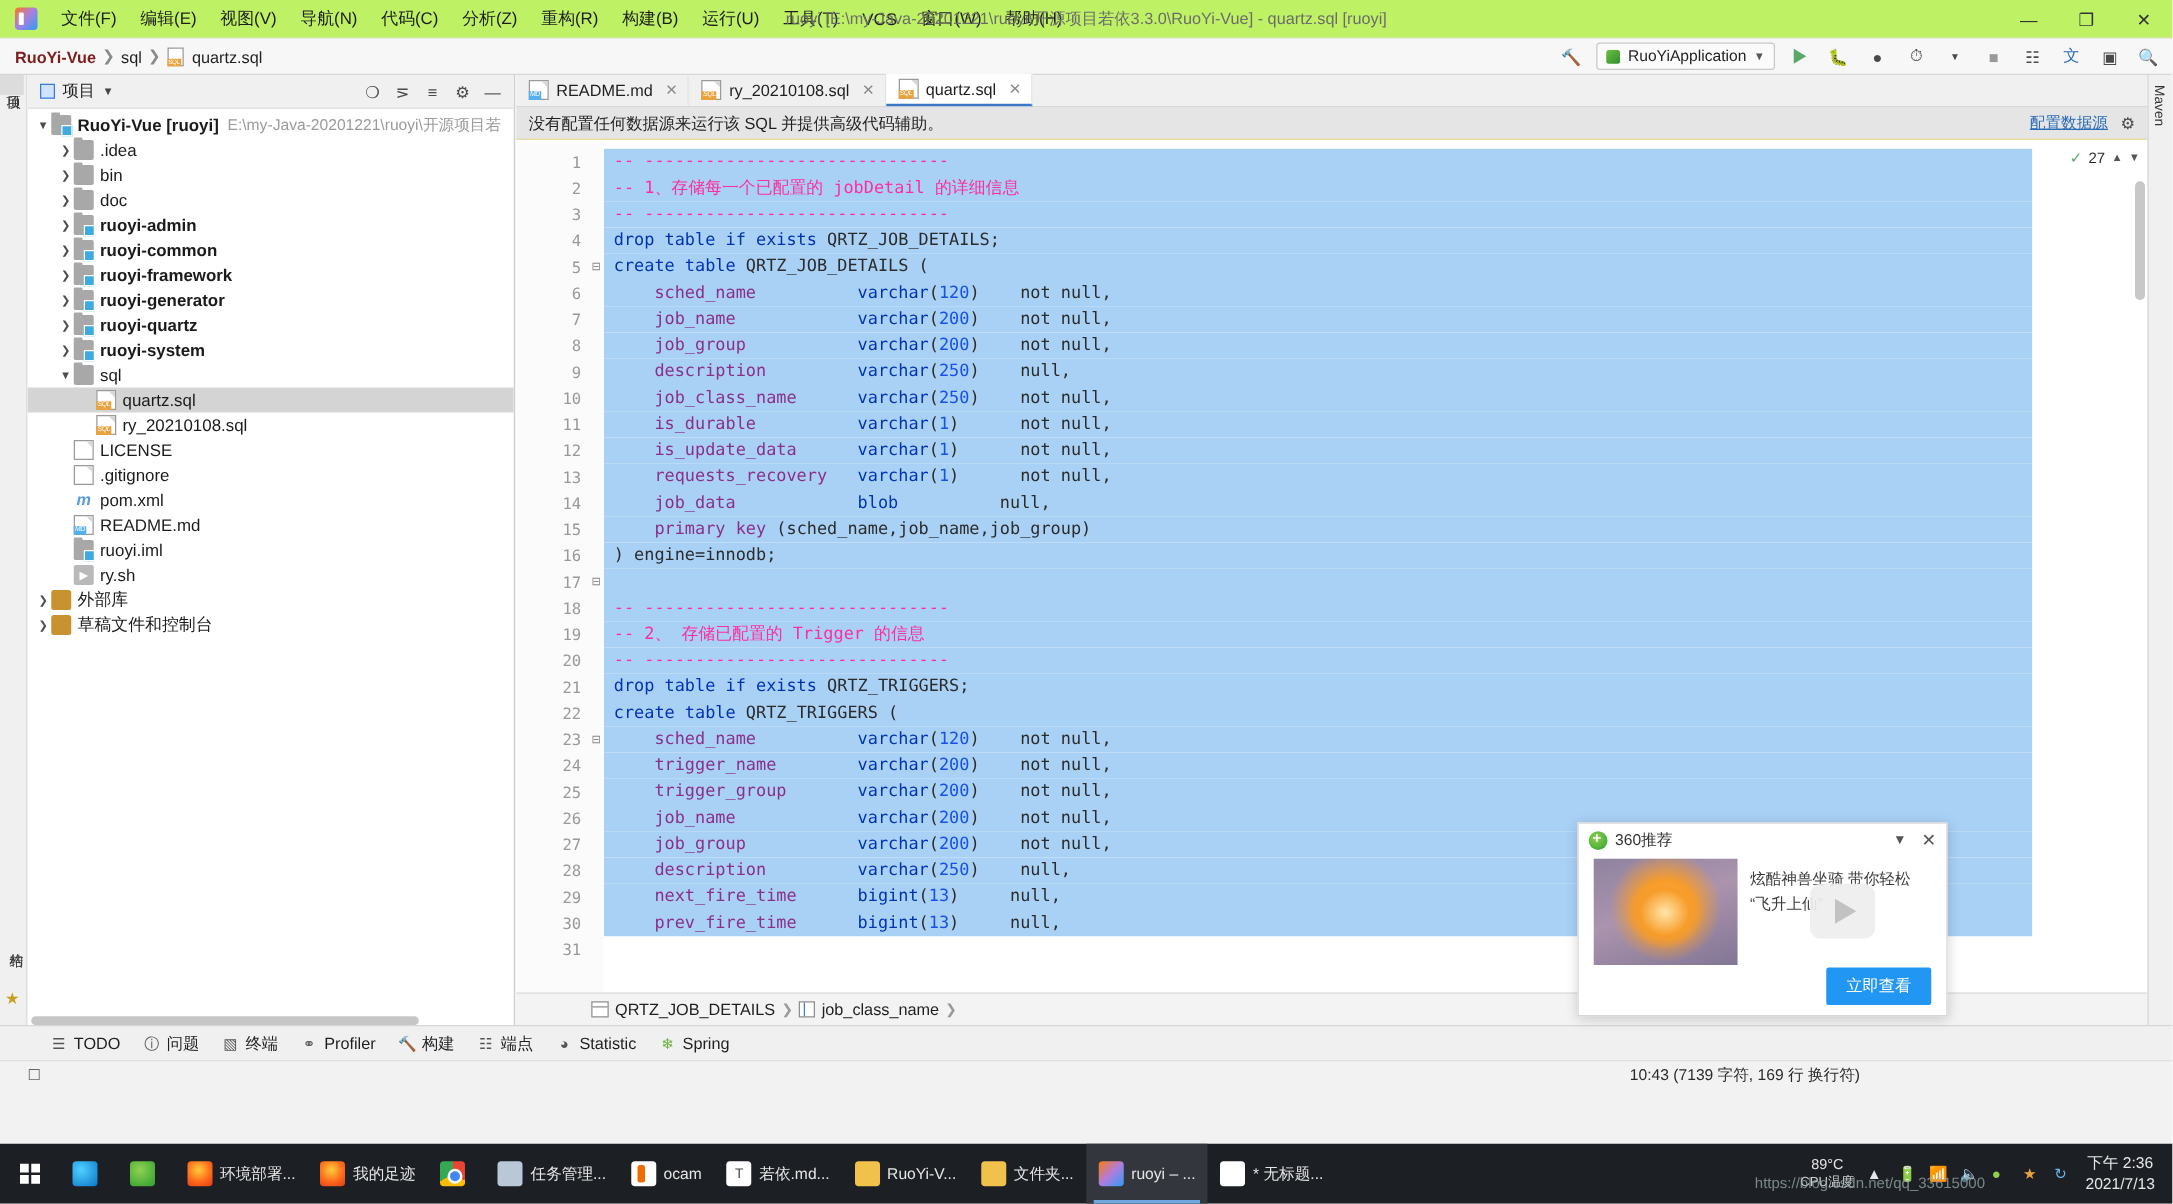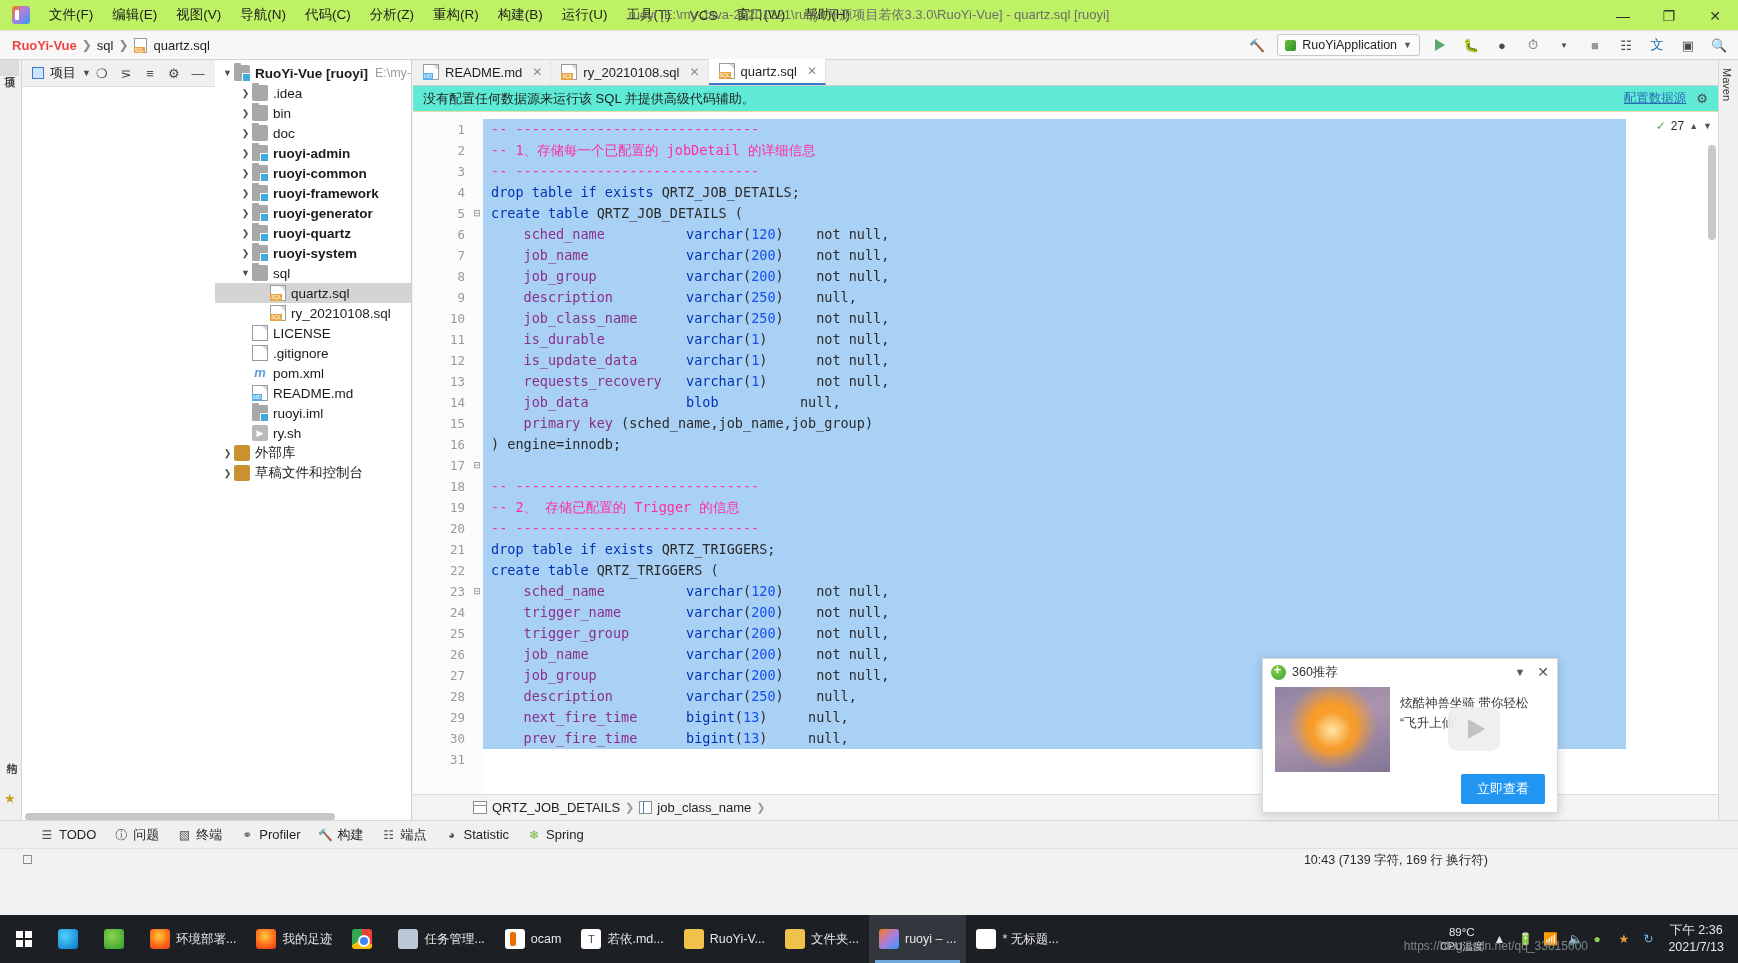--- a/index.html
+++ b/index.html
@@ -29,21 +29,21 @@
   .wincontrols { position:absolute; right:0; top:0; height:31px; display:flex; }
   .wincontrols div { width:46px; height:31px; display:flex; align-items:center; justify-content:center; color:#333; font-size:14px; }
 
   
   .navbar {
     position:absolute; left:0; top:31px; width:1738px; height:29px;
     background:#f7f7f7; display:flex; align-items:center;
     border-bottom:1px solid #d6d6d6;
   }
   .crumbs { display:flex; align-items:center; margin-left:12px; gap:4px; font-size:13px; }
-  .crumb-bold { font-weight:bold; color:#ef4444; }
+  .crumb-bold { font-weight:bold; color:#7f1d1d; }
   .crumb-sep { color:#8a8a8a; font-size:12px; padding:0 1px; }
   .crumb { color:#1f1f1f; }
   .sqlico { display:inline-block; width:13px; height:15px; background:#fff; border:1px solid #9a9a9a; position:relative; vertical-align:-3px; margin-right:3px;}
   .sqlico::after{content:"SQL"; position:absolute; left:-1px; bottom:-1px; font-size:5px; background:#e8a33d; color:#fff; padding:0 1px; letter-spacing:-.3px;}
   .navright { position:absolute; right:8px; display:flex; align-items:center; gap:9px; }
   .runcfg {
     display:flex; align-items:center; gap:6px; border:1px solid #c8c8c8; border-radius:3px;
     background:#fbfbfb; padding:2px 7px; height:22px; font-size:12.5px;
   }
   .runcfg .dot { width:11px; height:11px; border-radius:2px; background:linear-gradient(135deg,#6cbf3c,#2f8f2f); }
@@ -54,21 +54,21 @@
   .leftstrip {
     position:absolute; left:0; top:60px; width:22px; bottom:143px; background:#f0f0f0;
     border-right:1px solid #d6d6d6;
   }
   .vlabel { writing-mode:vertical-rl; font-size:11.5px; color:#333; padding:8px 2px; letter-spacing:0px;}
   .vlabel.sel { background:#dcdcdc; }
 
   
   .project {
     position:absolute; left:22px; top:60px; width:390px; bottom:143px;
-    background:#fff; border-right:1px solid #cfcfcf; display:flex; flex-direction:row;
+    background:#fff; border-right:1px solid #cfcfcf; display:flex; flex-direction:column;
   }
   .proj-head { height:27px; display:flex; align-items:center; background:#f0f0f0; border-bottom:1px solid #dcdcdc; flex:none; }
   .proj-head .sq { width:12px;height:12px;border:1.5px solid #3b7dd8; background:#cfe3fb; margin-left:10px; margin-right:6px;}
   .proj-head .ttl { font-size:13px; }
   .proj-head .caret { margin-left:6px; font-size:9px; color:#444; }
   .proj-head .tools { margin-left:auto; display:flex; align-items:center; gap:2px; padding-right:6px; }
   .ptool { width:22px;height:22px; display:flex;align-items:center;justify-content:center; color:#4b4b4b; font-size:13px; }
   .tree { flex:1; overflow:hidden; padding-top:3px; position:relative; font-size:13.5px; }
   .row { height:20px; display:flex; align-items:center; white-space:nowrap; }
   .row.sel { background:#d4d4d4; }
@@ -94,21 +94,21 @@
   .scroll-h { position:absolute; left:0; bottom:0; height:7px; width:100%; }
   .scroll-h i { display:block; height:7px; width:310px; margin-left:3px; background:#c6c6c6; border-radius:4px; }
 
   
   .editor { position:absolute; left:413px; top:60px; right:20px; bottom:143px; background:#fff; }
   .tabbar { height:26px; background:#f0f0f0; display:flex; align-items:flex-end; border-bottom:1px solid #d0d0d0; }
   .tab { height:26px; display:flex; align-items:center; gap:6px; padding:0 8px 0 10px; font-size:13px; color:#1f1f1f; border-right:1px solid #e2e2e2;}
   .tab.active { background:#fff; border-bottom:2px solid #3c78c8; }
   .tab .x { color:#8a8a8a; font-size:12px; margin-left:4px; }
   .notice {
-    height:26px; background:#5eead4; border-bottom:1px solid #e6dca3;
+    height:26px; background:#e5e5e5; border-bottom:1px solid #e6dca3;
     display:flex; align-items:center; padding:0 10px; font-size:13px; color:#1f1f1f;
   }
   .notice .right { margin-left:auto; display:flex; align-items:center; gap:10px; }
   .notice a { color:#2b6cb8; text-decoration:underline; font-size:12.5px; }
 
   .codewrap { position:absolute; left:0; right:0; top:53px; bottom:26px; display:flex; overflow:hidden; background:#fff; }
   .gutter { width:58px; flex:none; background:#fbfbfb; border-right:0; text-align:right; padding-top:6px; }
   .gutter div { height:21px; line-height:21px; color:#999999; font-family:"DejaVu Sans Mono", monospace; font-size:12.5px; padding-right:6px; }
   .foldcol { width:12px; flex:none; background:#fbfbfb; padding-top:6px; }
   .foldcol div { height:21px; line-height:21px; text-align:center; color:#8a8a8a; font-size:9px; }

